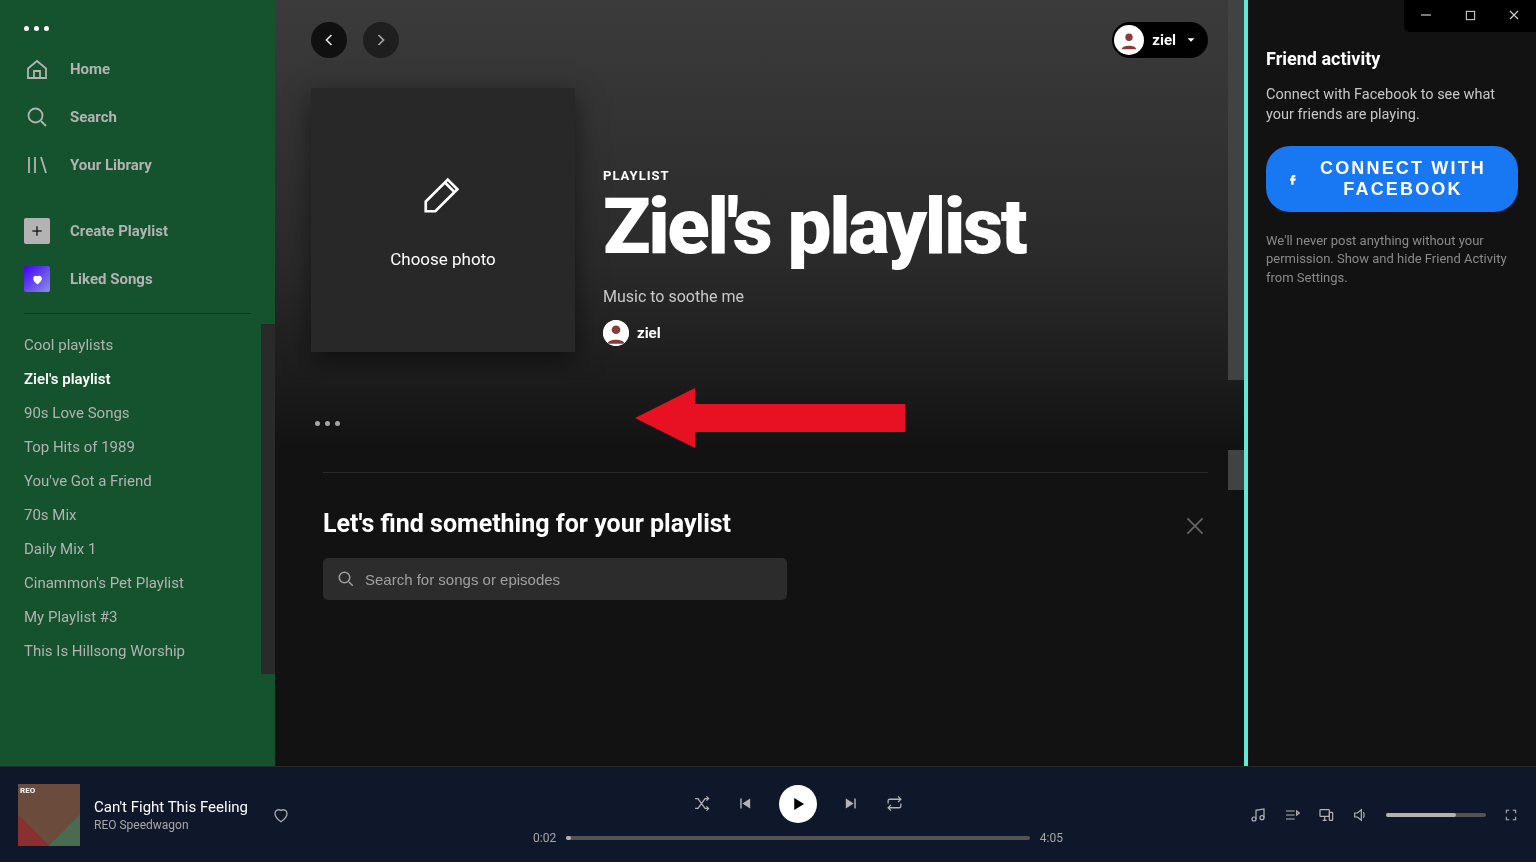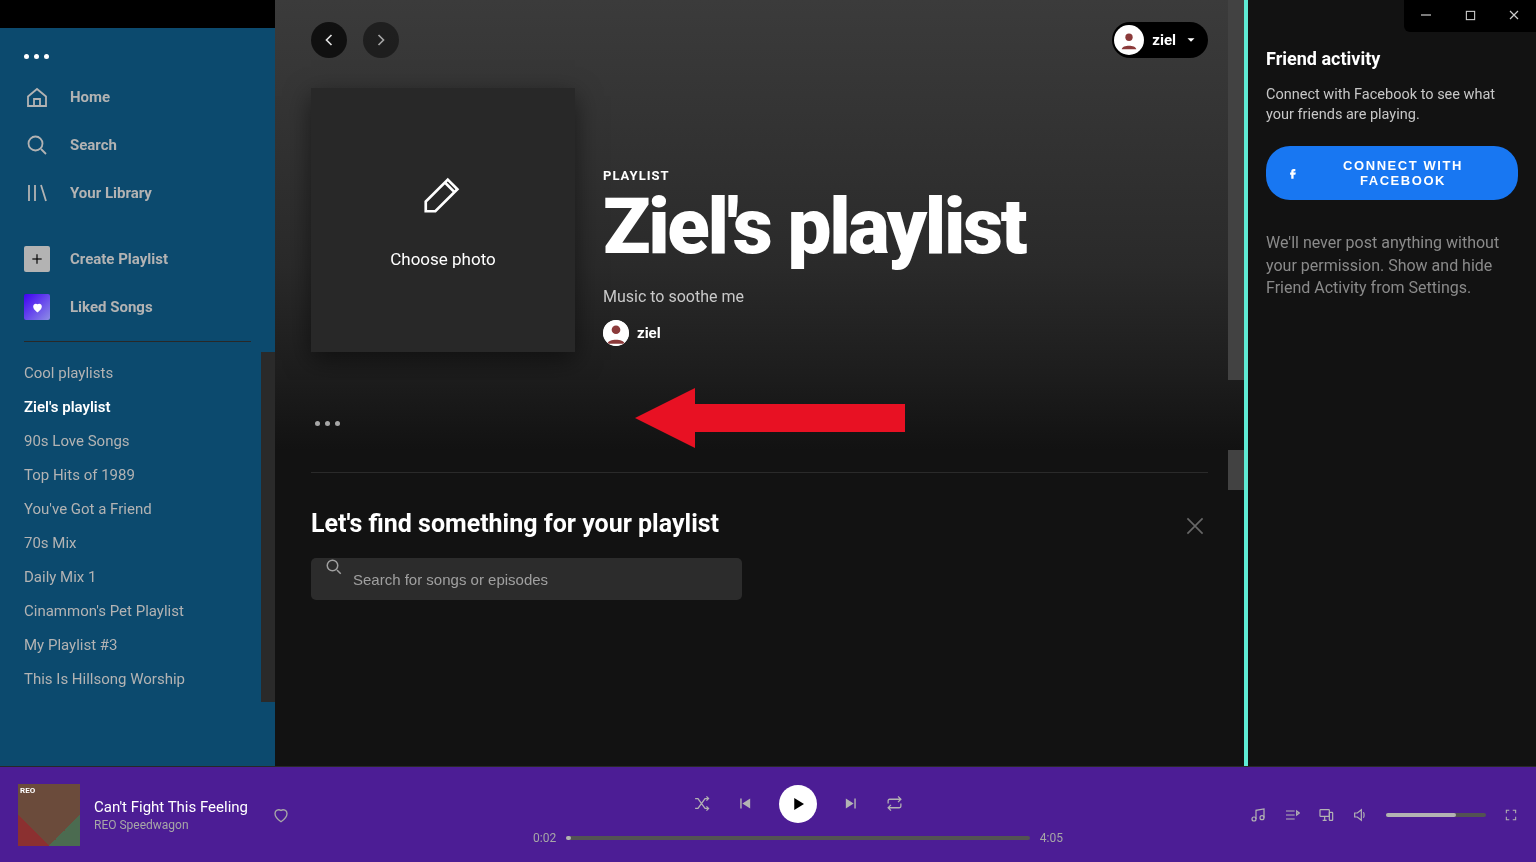--- a/index.html
+++ b/index.html
@@ -1,20 +1,20 @@
 <!DOCTYPE html>
 <html><head>
 <meta charset="utf-8">
 <style>
   * { box-sizing: border-box; margin: 0; padding: 0; }
   html, body { width: 1536px; height: 862px; overflow: hidden; font-family: -apple-system, BlinkMacSystemFont, "Segoe UI", Roboto, Arial, sans-serif; background:#000; color:#fff; }
   .app { display:flex; flex-direction:column; width:100%; height:100%; }
   .main-row { display:flex; flex:1; min-height:0; }
   
-  .sidebar { width:275px; background:#0c4a6e; display:flex; flex-direction:column; padding:8px 0 0 0;margin-top:28px; }
+  .sidebar { width:275px; background:#14532d; display:flex; flex-direction:column; padding:8px 0 0 0; }
   .sidebar-top-dots { padding:18px 24px 14px 24px; }
   .dots3 { display:flex; gap:5px; }
   .dots3 span { width:5px; height:5px; border-radius:50%; background:#fff; display:block; }
   .nav-item { display:flex; align-items:center; gap:20px; padding:11px 24px; color:#b3b3b3; font-size:15px; font-weight:700; cursor:pointer; }
   .nav-icon { width:26px; height:26px; display:flex; align-items:center; justify-content:center; flex-shrink:0; }
   .nav-section2 { margin-top:18px; }
   .create-box { width:26px; height:26px; background:#282828; display:flex; align-items:center; justify-content:center; border-radius:2px; }
   .create-box.light { background:#b3b3b3; color:#000; }
   .liked-box { width:26px; height:26px; background:linear-gradient(135deg,#4000f4,#8e8ee5); display:flex; align-items:center; justify-content:center; border-radius:2px; }
   .divider { height:1px; background:#282828; margin:10px 24px; }
@@ -37,38 +37,38 @@
   .hdr-meta { flex:1; padding-bottom:6px; }
   .hdr-type { text-transform:uppercase; font-size:13px; font-weight:700; letter-spacing:.08em; margin-bottom:4px;}
   .hdr-title { font-size:78px; font-weight:900; letter-spacing:-.03em; line-height:1.02; margin-bottom:20px;}
   .hdr-desc { color:#c9c9c9; font-size:16px; margin-bottom:14px;}
   .owner-row { display:flex; align-items:center; gap:8px; font-size:15px; font-weight:700;}
   .owner-av { width:26px; height:26px; border-radius:50%; background:#fff; display:flex; align-items:center; justify-content:center; overflow:hidden;}
   .context-row { padding:24px 36px 8px 36px; display:flex; align-items:center; position:relative; min-height:70px; background:linear-gradient(180deg,#1c1c1c 0%, #121212 100%);}
   .ctx-dots { display:flex; gap:5px; cursor:pointer; padding:10px 4px;}
   .ctx-dots span { width:5px; height:5px; border-radius:50%; background:#a7a7a7;}
   .red-arrow { position:absolute; left:360px; top:8px; }
-  .find-section { padding:22px 36px 40px 36px; }
+  .find-section { padding:22px 36px 40px 48px; }
   .divider-line { height:1px; background:#2a2a2a; margin-bottom:36px; }
   .find-row { display:flex; align-items:flex-start; justify-content:space-between; }
   .find-title { font-size:25px; font-weight:700; margin-bottom:20px;}
-  .search-box { width:431px; height:42px; background:#2c2c2c; border-radius:5px; display:flex; padding:0 14px; gap:10px; }
+  .search-box { width:464px; height:42px; background:#2c2c2c; border-radius:5px; display:flex; align-items:center; padding:0 14px; gap:10px; }
   .search-box input { background:transparent; border:none; outline:none; color:#fff; font-size:15px; flex:1;}
   .search-box input::placeholder { color:#a0a0a0; }
   .close-x { cursor:pointer; opacity:.6; margin-top:4px;}
   
   .right-panel { width:292px; background:#121212; padding:16px 18px 0 18px; position:relative; border-left:4px solid #5eead4;}
   .win-controls { position:absolute; top:-2px; right:0; height:34px; display:flex; background:#000; border-radius:0 0 0 6px; }
   .win-btn { width:44px; height:34px; display:flex; align-items:center; justify-content:center; cursor:pointer; color:#ccc; }
   .fa-title { font-size:18px; font-weight:700; margin-top:32px; margin-bottom:16px;}
   .fa-desc { font-size:14.5px; color:#c7c7c7; line-height:1.35; margin-bottom:22px;}
-  .fb-btn { background:#1877f2; color:#fff; border:none; border-radius:24px; padding:12px 20px; font-size:13px; font-weight:700; letter-spacing:.12em; cursor:pointer; display:flex; align-items:center; gap:8px;}
-  .fa-disc { font-size:16px; color:#8a8a8a; line-height:1.4; margin-top:32px;}
+  .fb-btn { background:#1877f2; color:#fff; border:none; border-radius:24px; padding:12px 20px; font-size:18px; font-weight:700; letter-spacing:.12em; cursor:pointer; display:flex; align-items:center; gap:8px;}
+  .fa-disc { font-size:13px; color:#8a8a8a; line-height:1.4; margin-top:20px;}
   
-  .player { height:96px; background:#4c1d95; border-top:1px solid #282828; display:flex; align-items:center; padding:0 18px; gap:16px;}
+  .player { height:96px; background:#0f172a; border-top:1px solid #282828; display:flex; align-items:center; padding:0 18px; gap:16px;}
   .pl-left { display:flex; align-items:center; gap:14px; width:380px;}
   .album-art { width:62px; height:62px; background:#6b4b3b; background-image:linear-gradient(45deg,#8b3030 25%, transparent 25%), linear-gradient(-45deg,#4b6b50 25%, transparent 25%); position:relative;}
   .album-art::after{ content:"REO"; position:absolute; top:2px; left:2px; font-size:8px; font-weight:700; color:#fff;}
   .track-info .tt { font-size:15px; color:#fff; }
   .track-info .ta { font-size:12px; color:#a7a7a7; margin-top:2px;}
   .heart { color:#a7a7a7; cursor:pointer; margin-left:10px;}
   .pl-center { flex:1; display:flex; flex-direction:column; align-items:center; gap:8px;}
   .controls { display:flex; align-items:center; gap:26px;}
   .ctrl-btn { color:#b3b3b3; cursor:pointer; display:flex; align-items:center; justify-content:center;}
   .play-btn { width:38px; height:38px; border-radius:50%; background:#fff; color:#000; display:flex; align-items:center; justify-content:center; cursor:pointer;}

